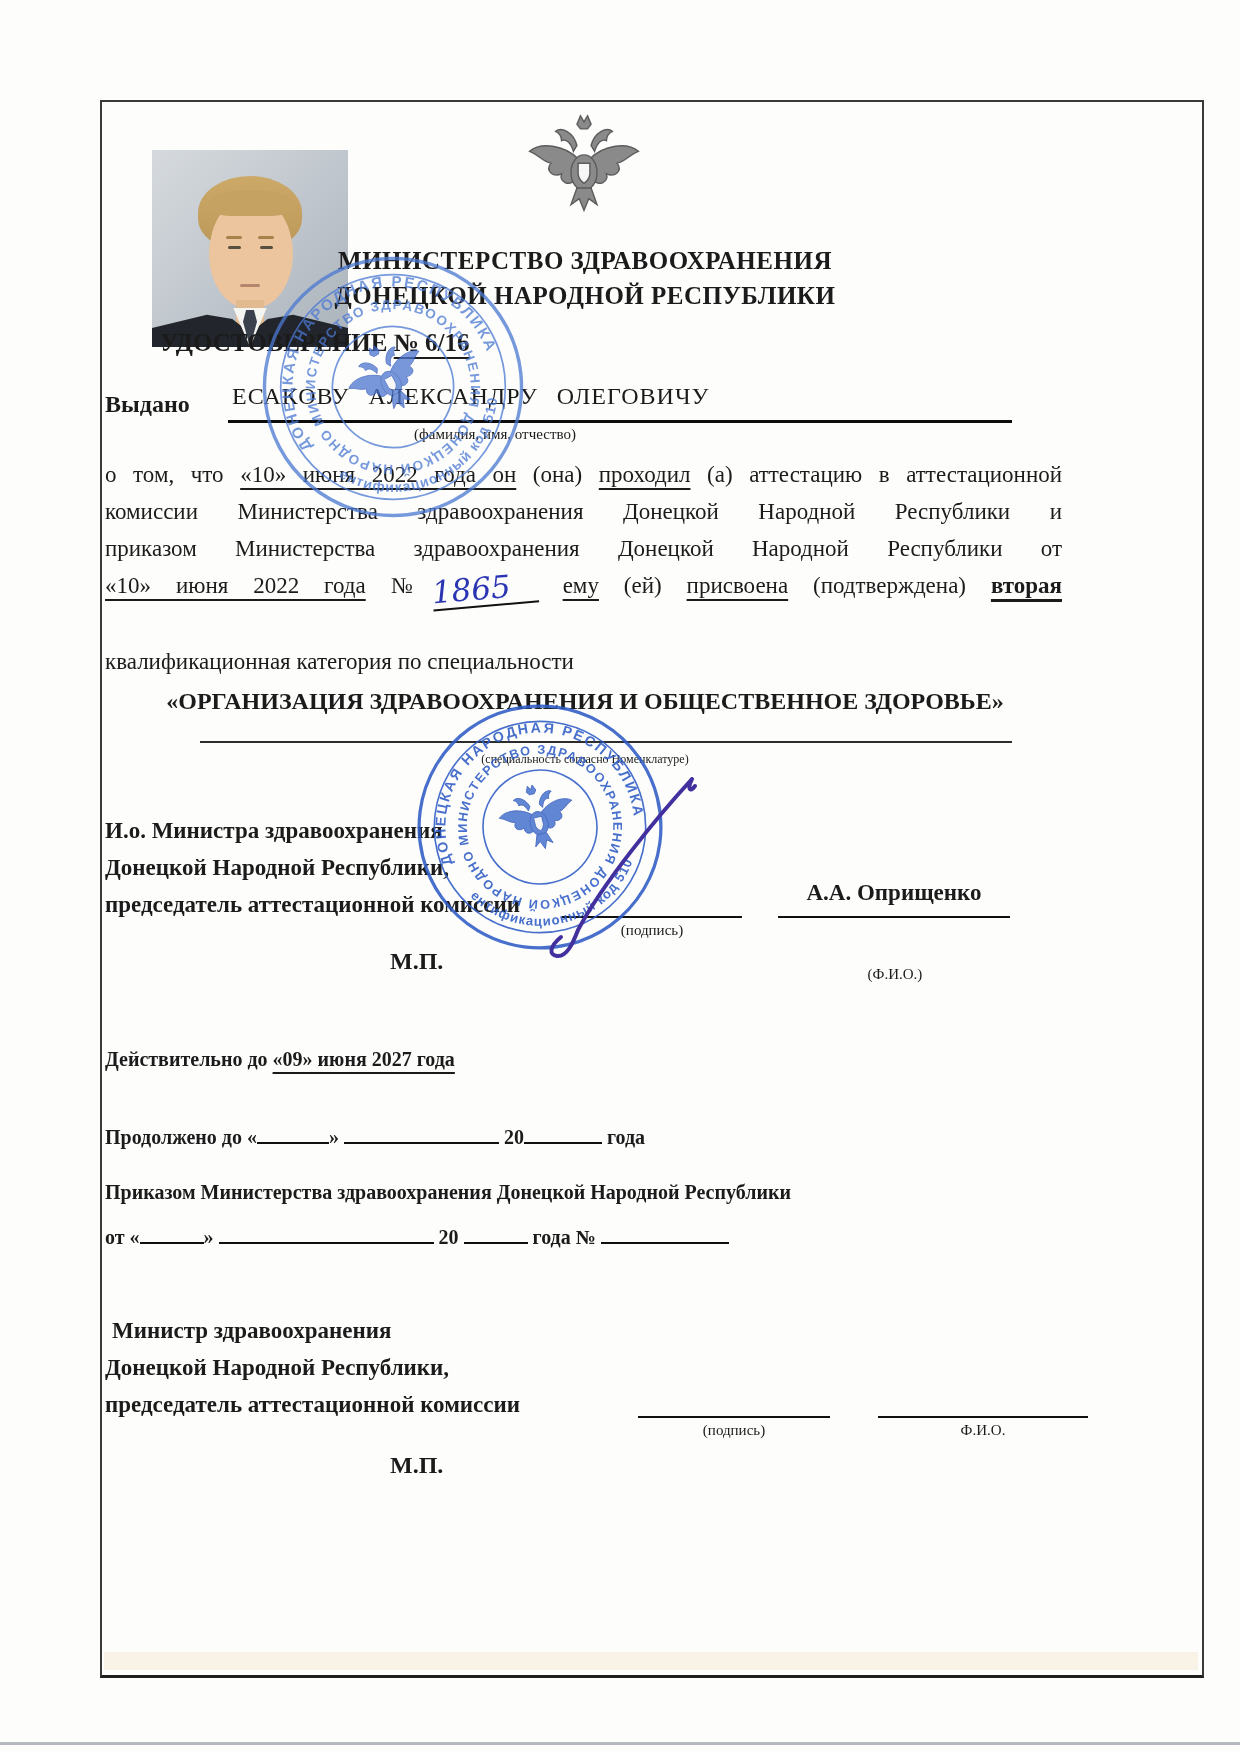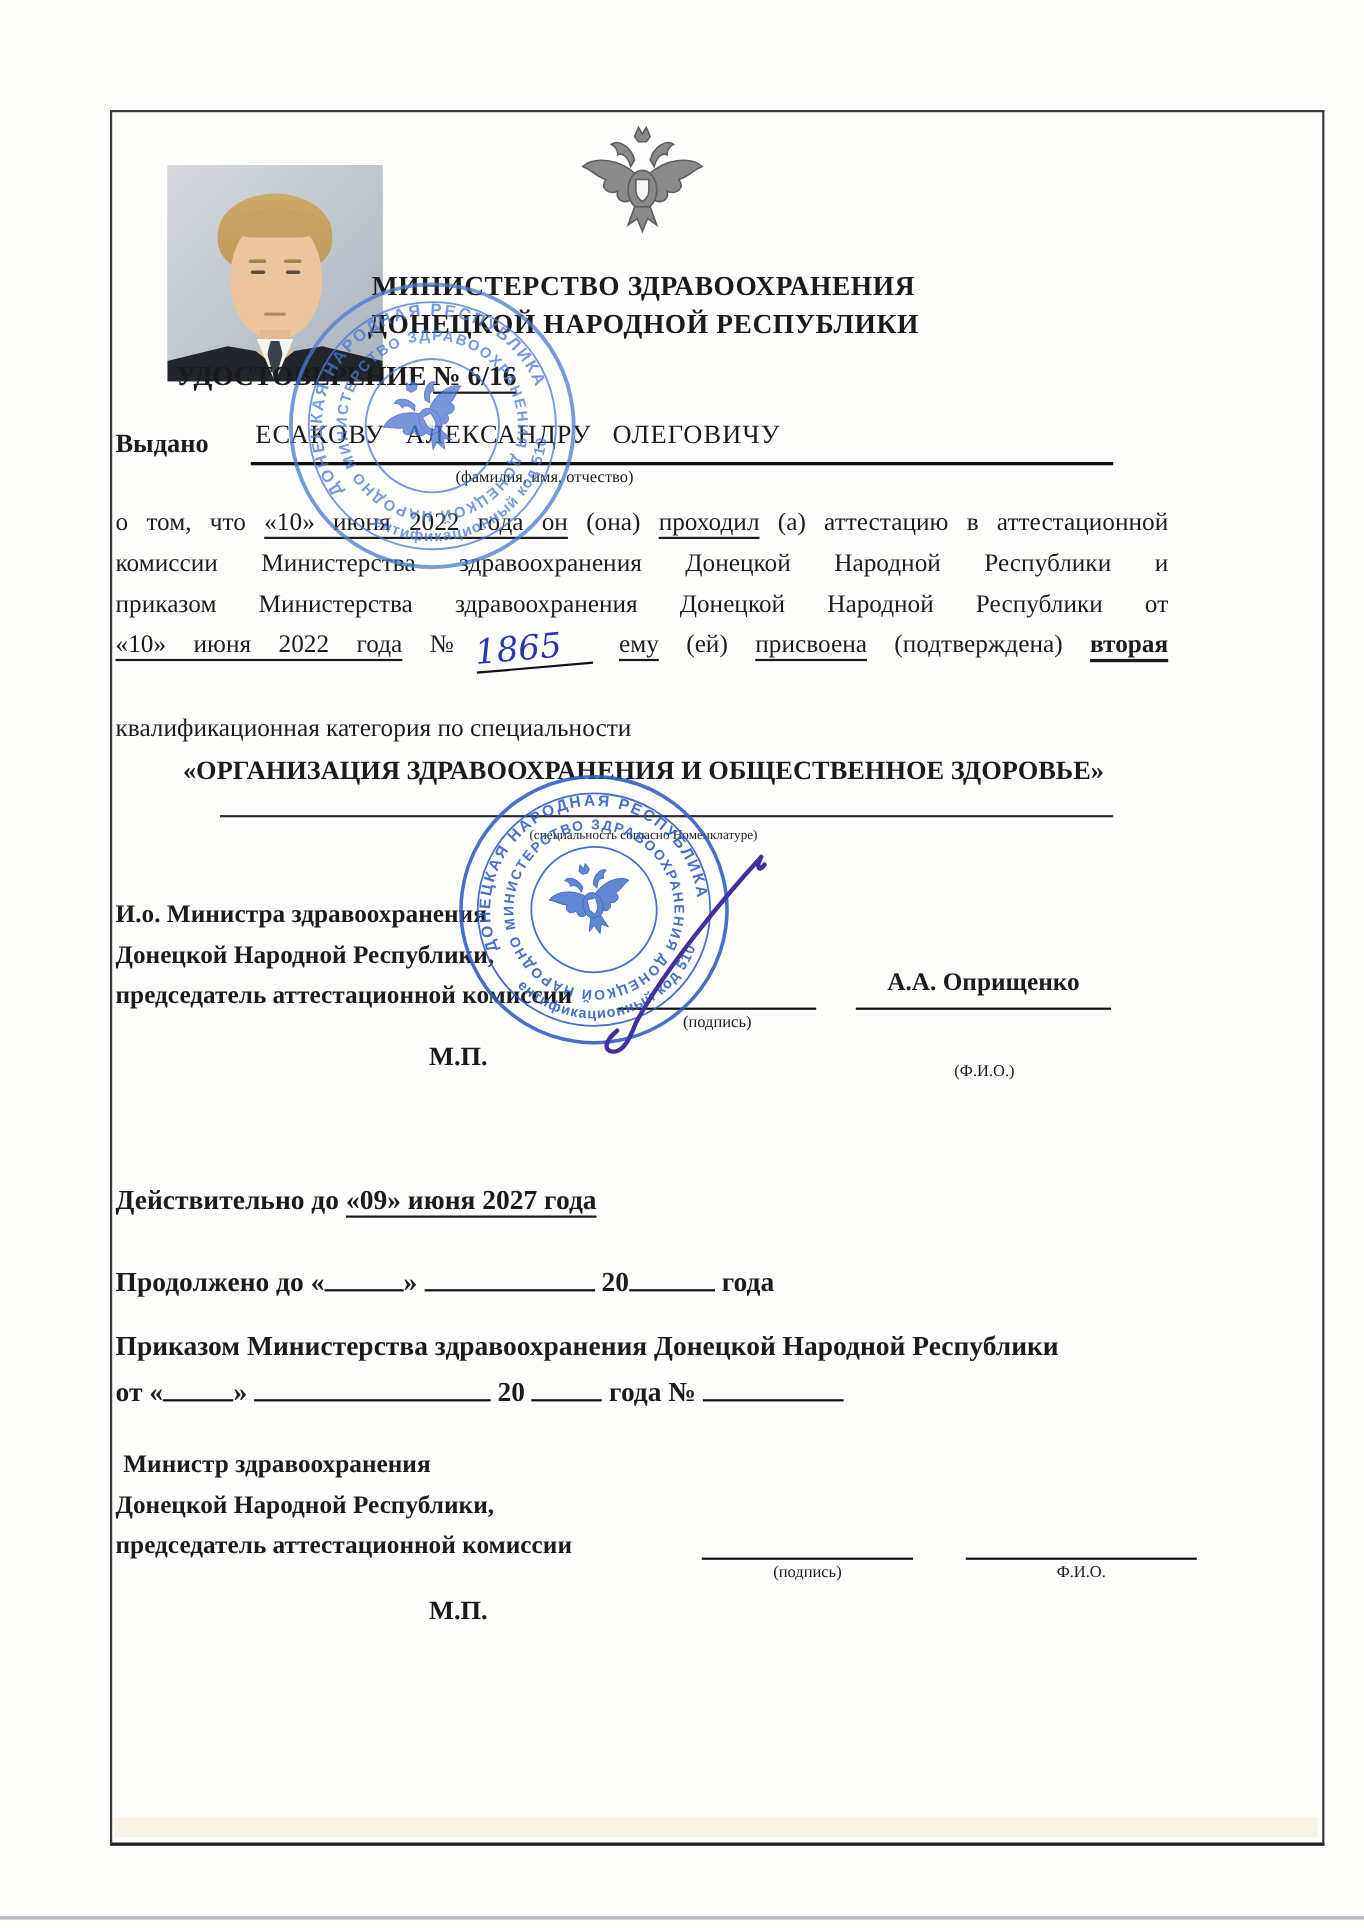--- a/index.html
+++ b/index.html
@@ -81,21 +81,21 @@
   #stamp2{left:413px;top:700px;width:254px;height:254px;transform:rotate(-14deg);opacity:.88;color:#2e5cc5;}
   .stamp-svg{width:100%;height:100%;fill:currentColor;}
   .st-ring{fill:none;stroke:currentColor;}
   .st-t1{font-family:"Liberation Sans",sans-serif;font-weight:700;font-size:14px;letter-spacing:2px;}
   .st-t2{font-family:"Liberation Sans",sans-serif;font-weight:700;font-size:13px;letter-spacing:1px;}
   .st-t3{font-family:"Liberation Sans",sans-serif;font-weight:700;font-size:12.5px;letter-spacing:1.5px;}
 
   .sign-stroke{left:545px;top:765px;width:170px;height:200px;}
 
   
-  .fill-row{font-size:25px;font-weight:700;margin-top:30px;}
+  .fill-row{font-size:20px;font-weight:700;}
   .blank{display:inline-block;border-bottom:2.5px solid #101010;height:24px;vertical-align:baseline;}
 </style>
 </head>
 <body>
 
 <svg width="0" height="0" style="position:absolute">
   <symbol id="sym-eagle" viewBox="0 0 100 110">
     <path d="M44 12 L47 5 L50 10 L53 5 L56 12 L53 16 L47 16 Z"></path>
     <path d="M44 30 C41 19 31 14 26 18 C30 20 31 23 31 26 C35 24 39 28 41 35 Z"></path>
     <path d="M56 30 C59 19 69 14 74 18 C70 20 69 23 69 26 C65 24 61 28 59 35 Z"></path>

